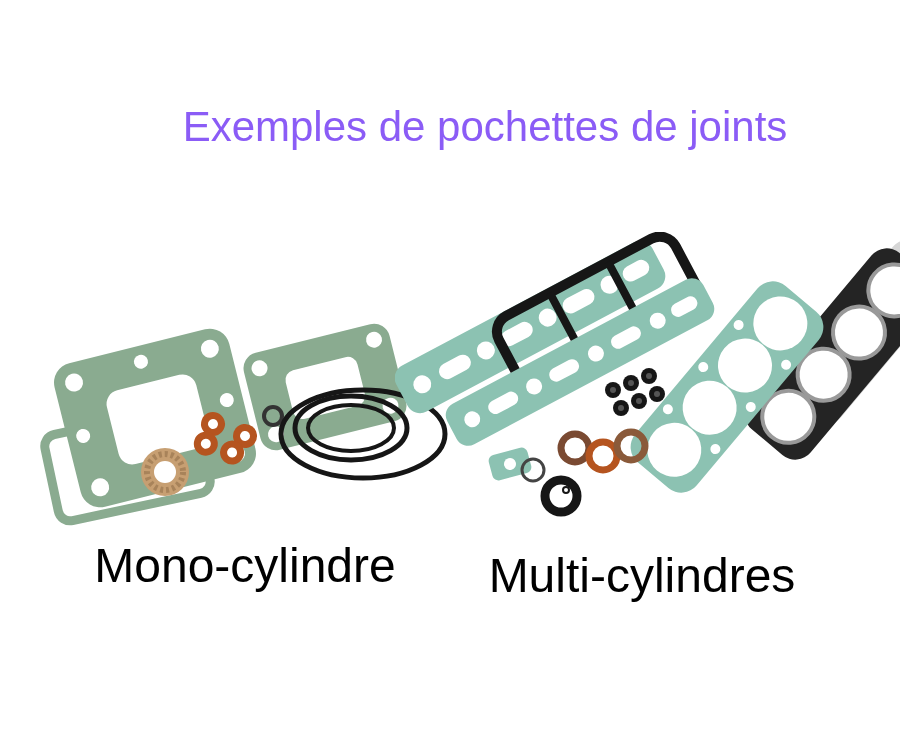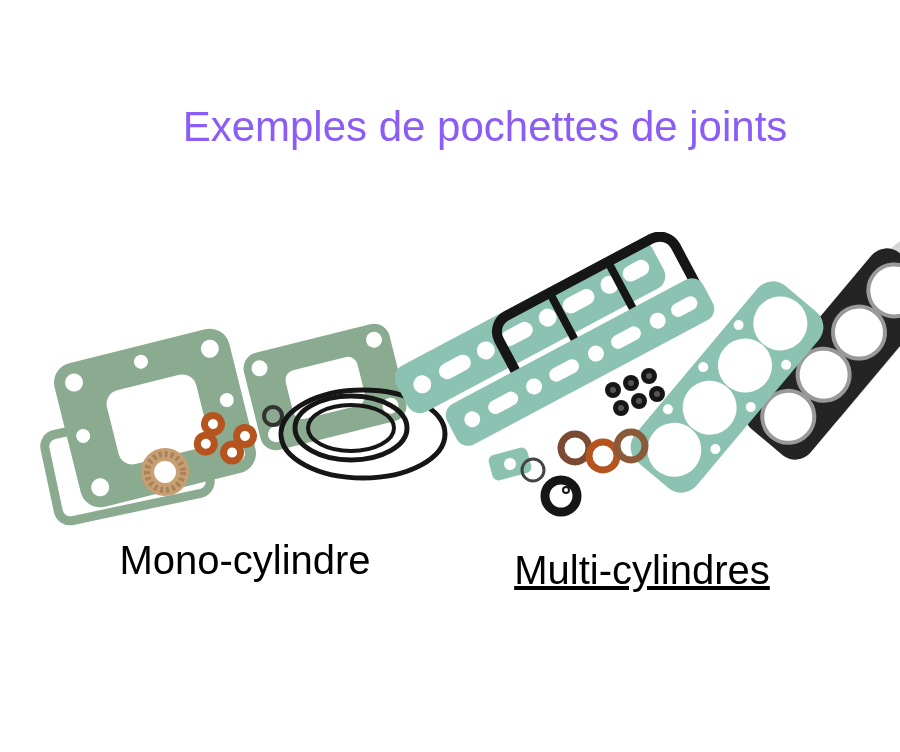--- a/index.html
+++ b/index.html
@@ -25,26 +25,26 @@
     color: #8b5cf6;
     padding-left: 35px;
   }
   .figure { position: absolute; }
   .figure-left  { left: 35px;  top: 322px; width: 420px; height: 212px; }
   .figure-right { left: 395px; top: 232px; width: 505px; height: 300px; }
   .caption {
     position: absolute;
     width: 420px;
     text-align: center;
-    font-size: 40px;
+    font-size: 48px;
     font-weight: 400;
     color: #000;
   }
   .caption-left  { left: 35px;  top: 538px; }
-  .caption-right { left: 432px; top: 548px; text-decoration: underline; }
+  .caption-right { left: 432px; top: 548px; }
   svg { display: block; }
 </style>
 </head>
 <body>
 
 <div class="page">
 
   <h1 class="title">
     <span>Exemples de pochettes de joints</span><br>
   </h1>

